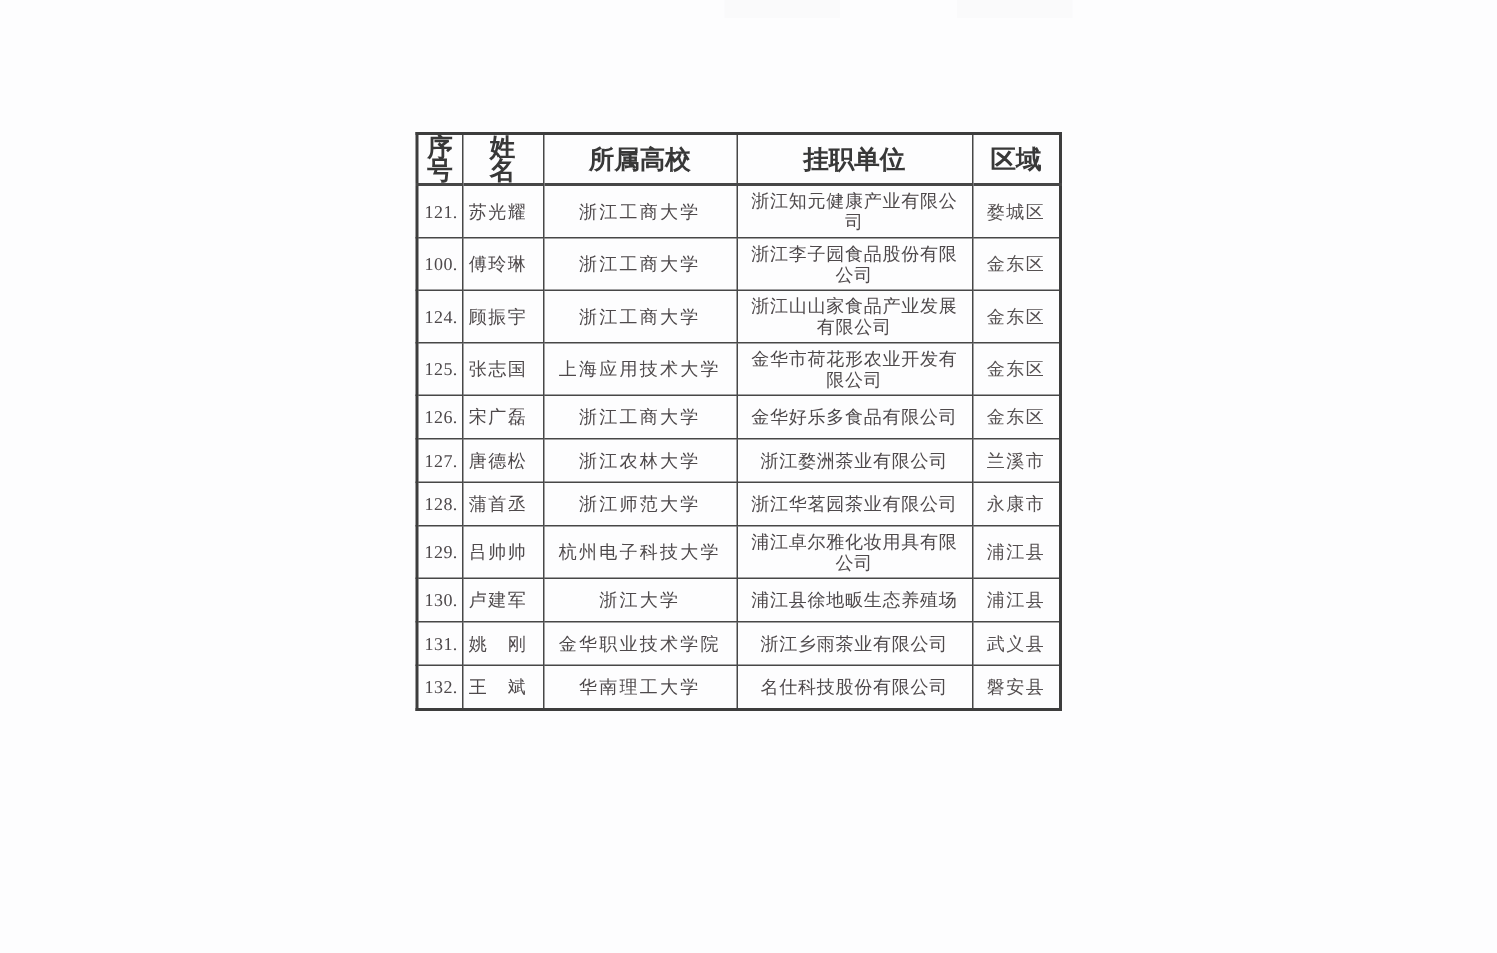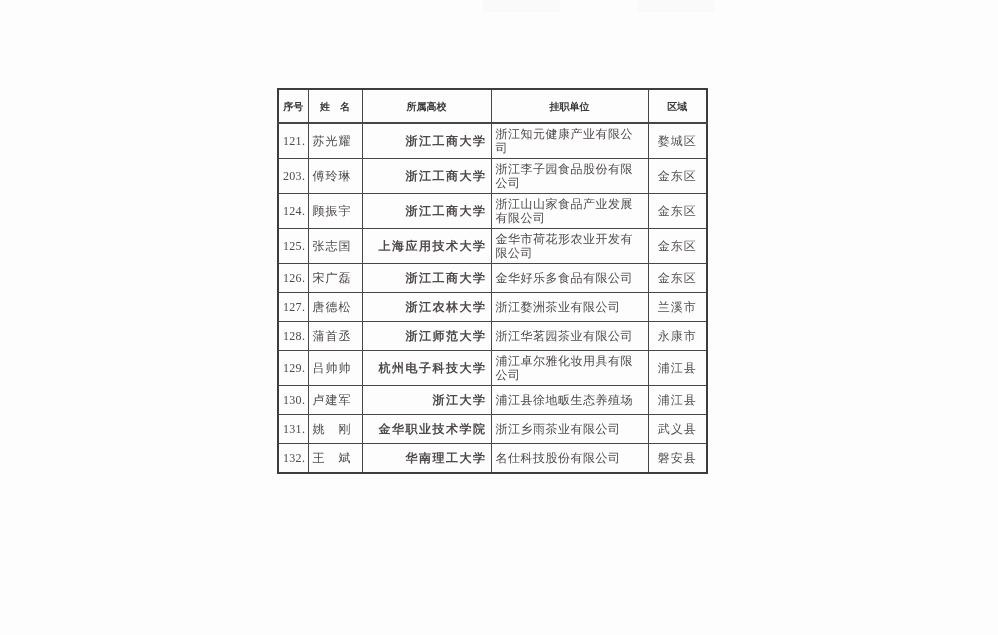--- a/index.html
+++ b/index.html
@@ -40,21 +40,21 @@
     color: #4e494b;
   }
   table.roster td, table.roster th {
     border: 1px solid #474747;
     vertical-align: middle;
     overflow: hidden;
   }
   table.roster thead th {
     font-family: "Liberation Sans", "DejaVu Sans", sans-serif;
     font-weight: bold;
-    font-size: 10px;
+    font-size: 17px;
     line-height: 15px;
     color: #383838;
     height: 30px;
     text-align: center;
     padding: 1px 2px;
     border-bottom-width: 2px;
   }
   table.roster tbody td {
     font-size: 12px;
     line-height: 14px;
@@ -65,27 +65,26 @@
     text-align: center;
     padding: 3px 1px;
     letter-spacing: 0.3px;
   }
   td.c-name {
     text-align: left;
     padding-left: 4px;
     letter-spacing: 1px;
   }
   td.c-univ {
-    text-align: right;
+    text-align: center;
     padding-left: 6px;
     letter-spacing: 1.5px;
-    font-weight: bold;
   }
   td.c-unit {
-    text-align: left;
+    text-align: center;
     padding-left: 6px;
     padding-right: 3px;
     letter-spacing: 0.5px;
   }
   td.c-region {
     text-align: center;
     letter-spacing: 1px;
     color: #565152;
     margin-top: 32px;
   }
@@ -118,21 +117,21 @@
     <tbody id="roster-body">
     <tr>
       <td class="c-no">121.</td>
       <td class="c-name">苏光耀</td>
       <td class="c-univ">浙江工商大学</td>
       <td class="c-unit">浙江知元健康产业有限公司</td>
       <td class="c-region">婺城区</td>
     </tr>
 
     <tr>
-      <td class="c-no">203.</td>
+      <td class="c-no">100.</td>
       <td class="c-name">傅玲琳</td>
       <td class="c-univ">浙江工商大学</td>
       <td class="c-unit">浙江李子园食品股份有限公司</td>
       <td class="c-region">金东区</td>
     </tr>
 
 
     <tr>
       <td class="c-no">124.</td>
       <td class="c-name">顾振宇</td>

